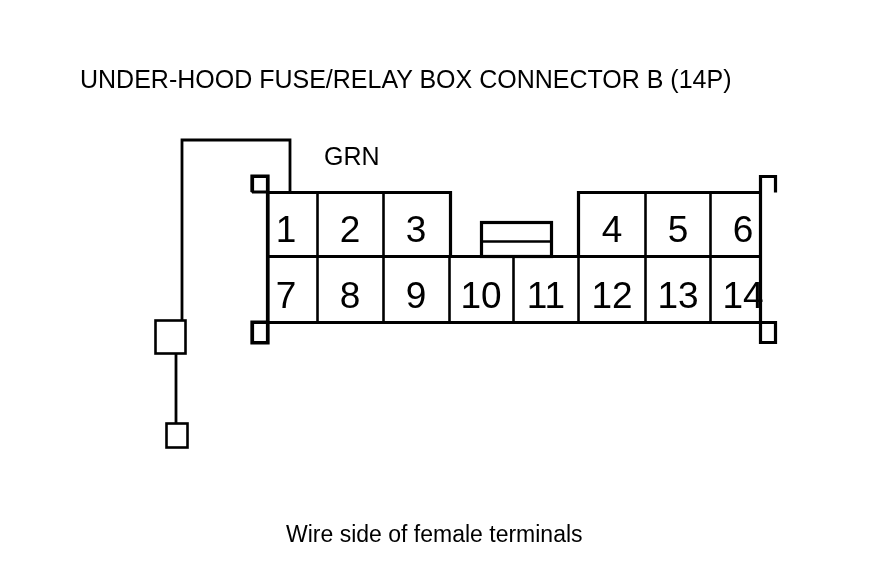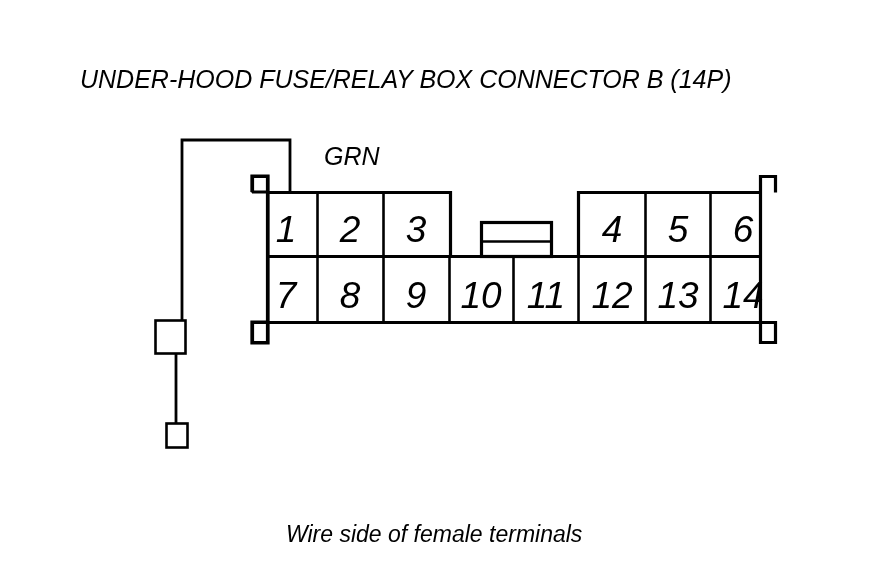--- a/index.html
+++ b/index.html
@@ -14,21 +14,20 @@
     overflow: hidden;
     font-family: "Liberation Sans", sans-serif;
     color: #000000;
   }
   #diagram-root {
     position: absolute;
     left: 0;
     top: 0;
     width: 808px;
     height: 578px;
-    font-style: italic;
   }
   svg#connector-svg {
     display: block;
     width: 880px;
     height: 578px;
   }
   .title-text {
     font-family: "Liberation Sans", sans-serif;
     font-size: 25px;
     fill: #000000;

